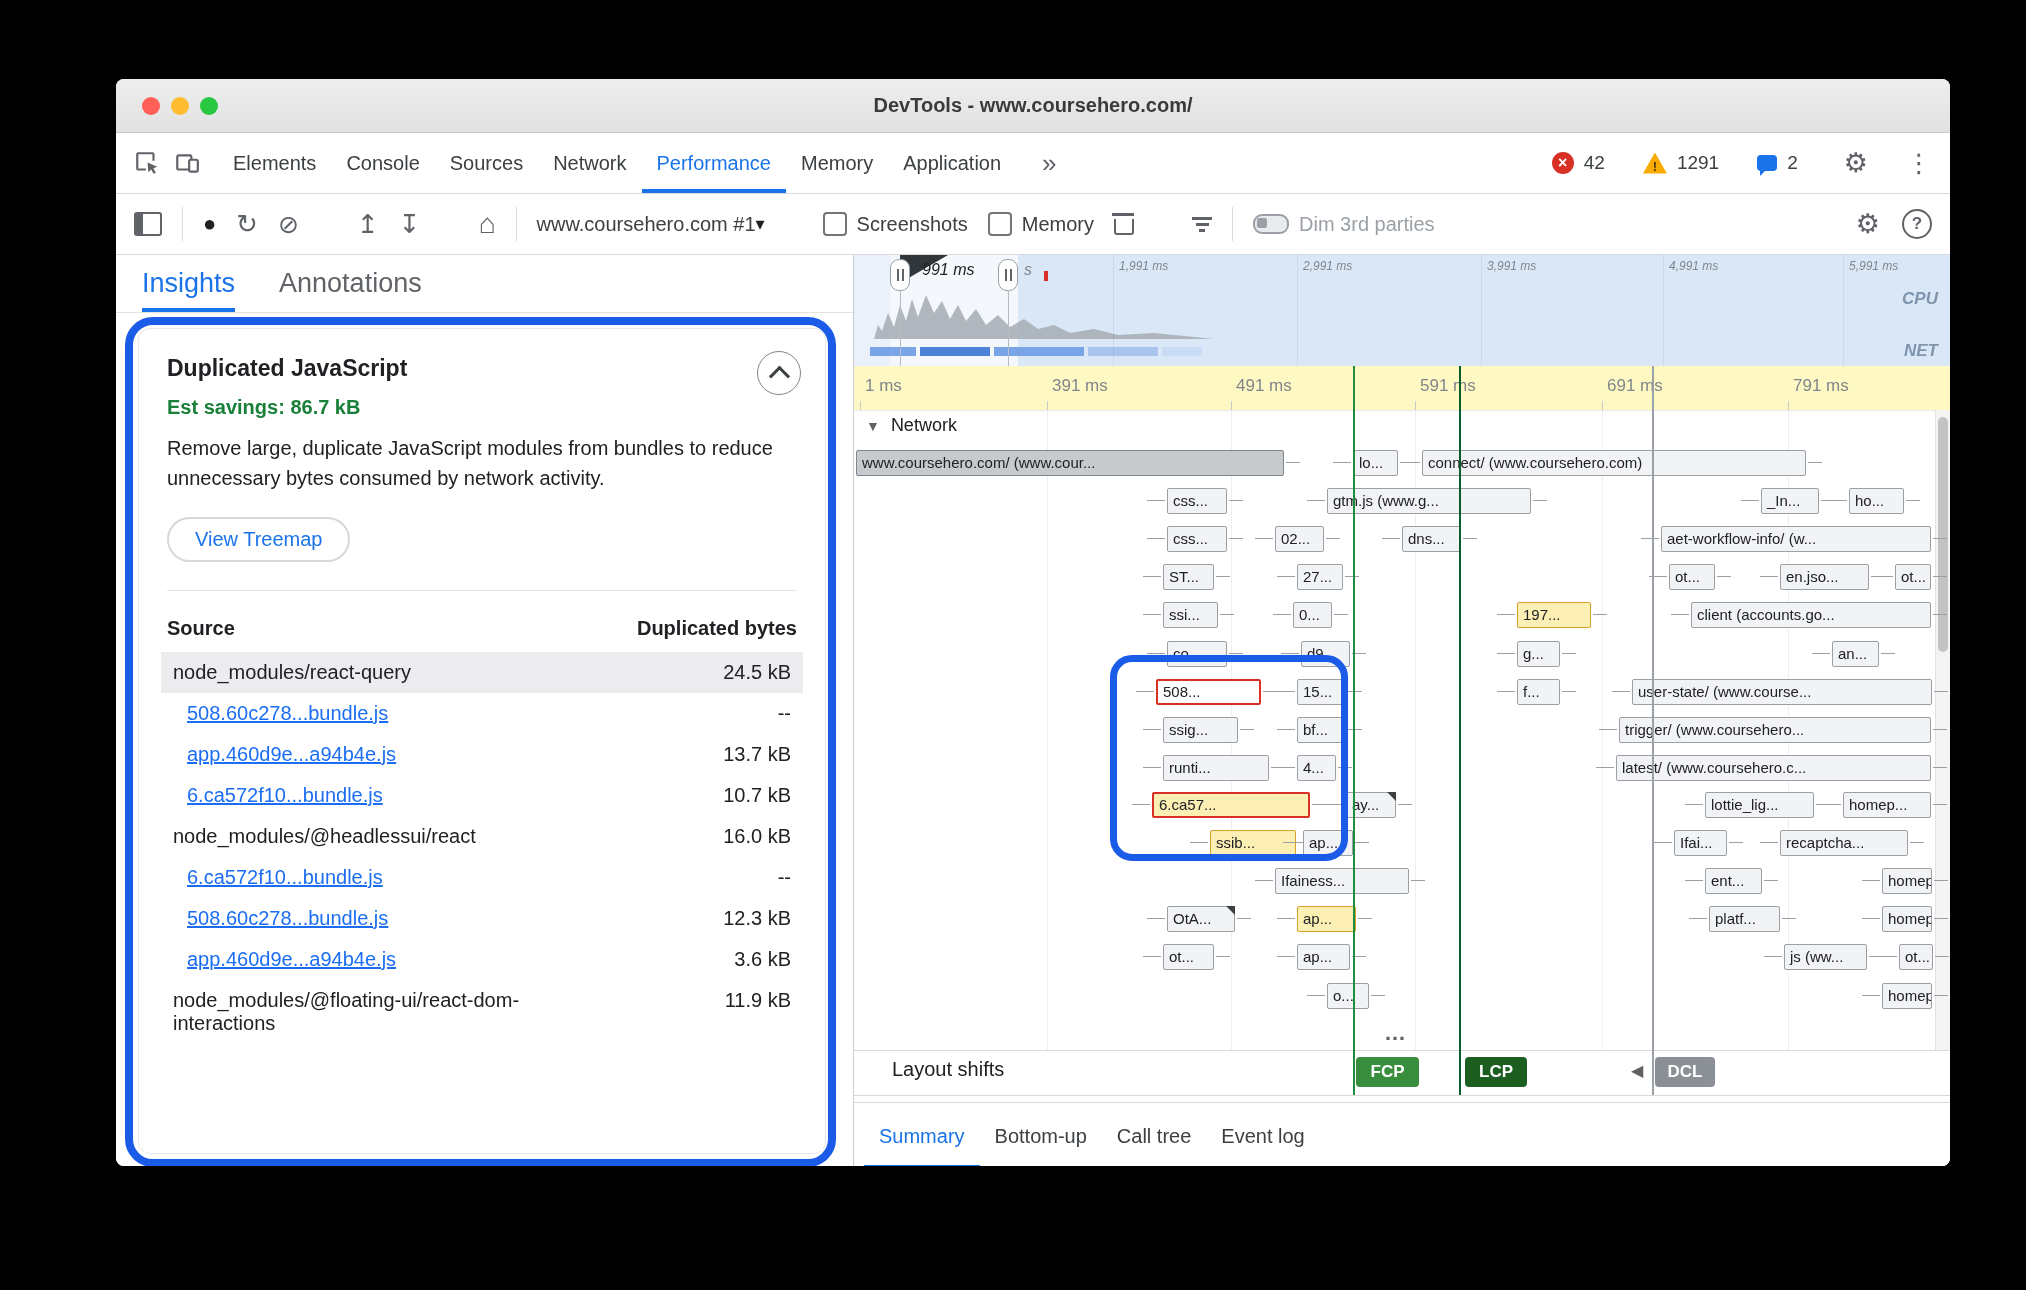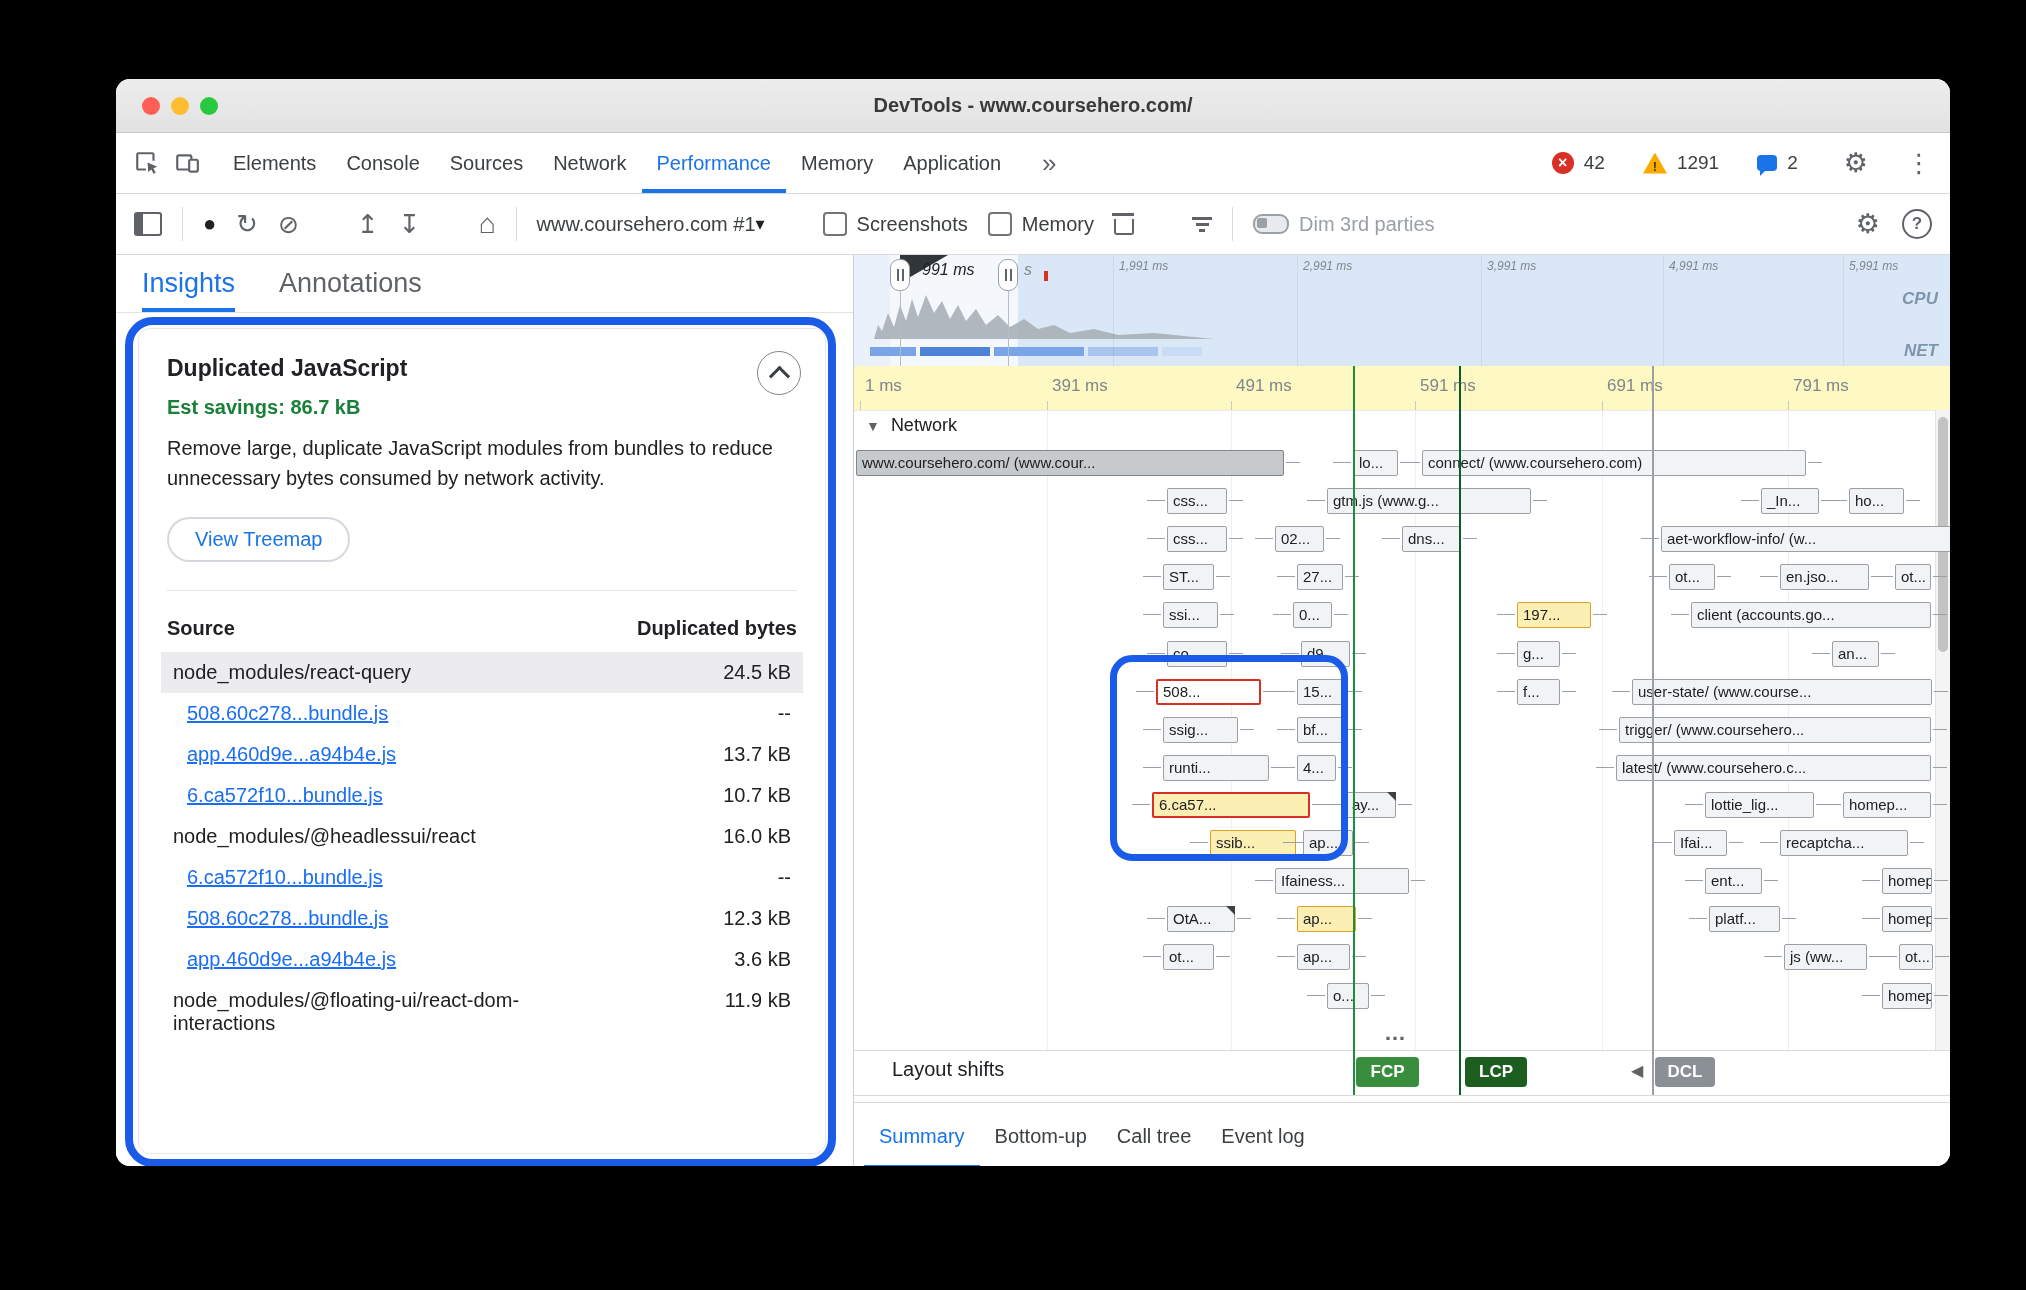--- a/index.html
+++ b/index.html
@@ -1,19 +1,19 @@
 <!DOCTYPE html>
 <html><head>
 <meta charset="utf-8">
 <style>
   html,body{margin:0;padding:0;}
   body{width:2026px;height:1290px;background:#000;position:relative;
        font-family:"Liberation Sans","DejaVu Sans",sans-serif;color:#202124;}
   .window{position:absolute;left:116px;top:79px;width:1834px;height:1087px;background:#fff;
-          border-radius:14px;overflow:hidden;box-shadow:0 28px 80px rgba(0,0,0,.65);}
+          border-radius:8px;overflow:hidden;box-shadow:0 28px 80px rgba(0,0,0,.65);}
   
   .titlebar{height:53px;background:linear-gradient(#ededed,#e2e2e2);border-bottom:1px solid #c8c8c8;
             position:relative;display:flex;align-items:center;justify-content:center;}
   .tl{position:absolute;width:18px;height:18px;border-radius:50%;top:18px;}
   .tl.red{left:26px;background:#ff5f57;} .tl.yel{left:55px;background:#febc2e;} .tl.grn{left:84px;background:#28c840;}
   .wtitle{font-size:20px;font-weight:bold;color:#3a3a3a;}
   
   .tabbar{height:60px;display:flex;align-items:center;border-bottom:1px solid #d7d9dc;background:#fff;padding:0 18px;}
   .tab{padding:0 15px;height:60px;display:flex;align-items:center;font-size:20px;color:#3c4043;white-space:nowrap;}
   .tab.sel{color:#1a73e8;box-shadow:inset 0 -4px 0 #1a73e8;}
@@ -382,21 +382,21 @@
           <div class="req" style="left: 421px; top: 271px; width: 49px;">
             <i class="wh l"></i>
             <div class="bar plain">02...</div>
             <i class="wh r"></i>
           </div>
           <div class="req" style="left: 548px; top: 271px; width: 59px;">
             <i class="wh l"></i>
             <div class="bar plain">dns...</div>
             <i class="wh r"></i>
           </div>
-          <div class="req" style="left: 807px; top: 271px; width: 270px; padding-left: 42px;">
+          <div class="req" style="left: 807px; top: 271px; width: 270px;">
             <i class="wh l"></i>
             <div class="bar plain">aet-workflow-info/ (w...</div>
             <i class="wh r"></i>
           </div>
           <div class="req" style="left: 309px; top: 309px; width: 51px;">
             <i class="wh l"></i>
             <div class="bar plain">ST...</div>
             <i class="wh r"></i>
           </div>
           <div class="req" style="left: 443px; top: 309px; width: 46px;">

